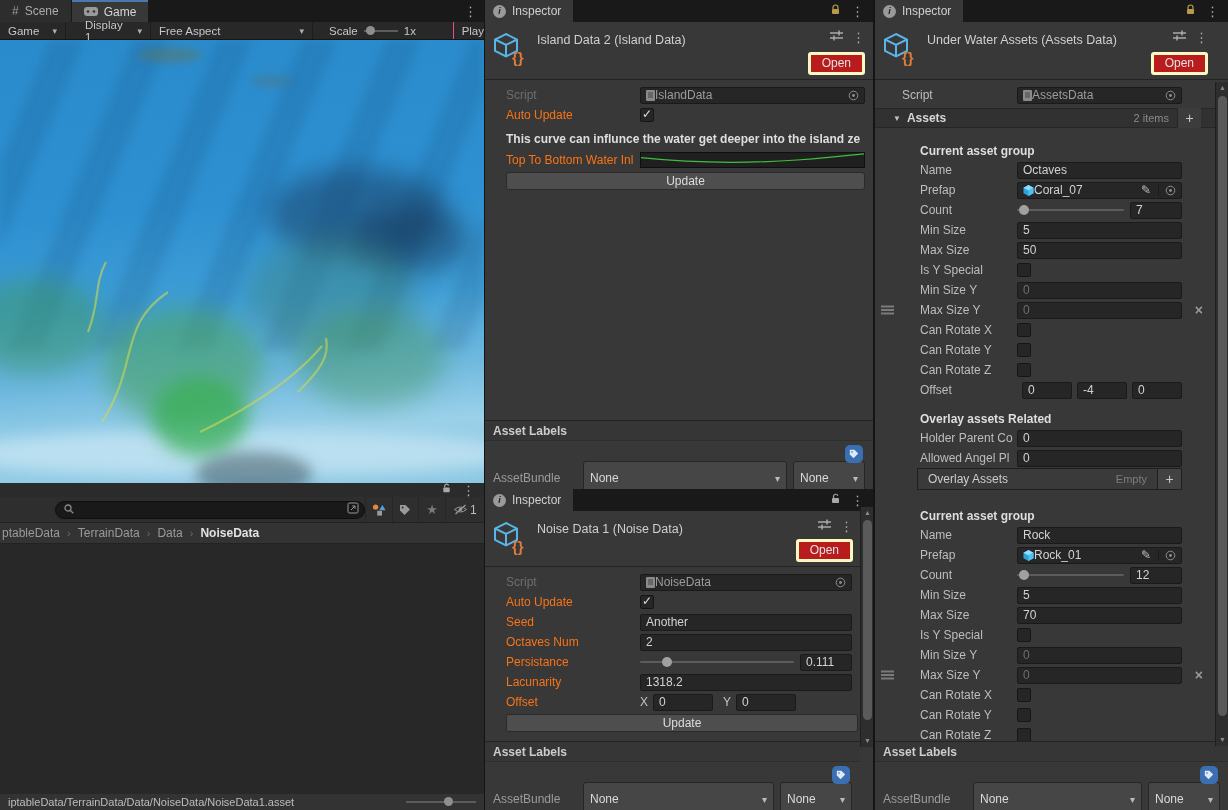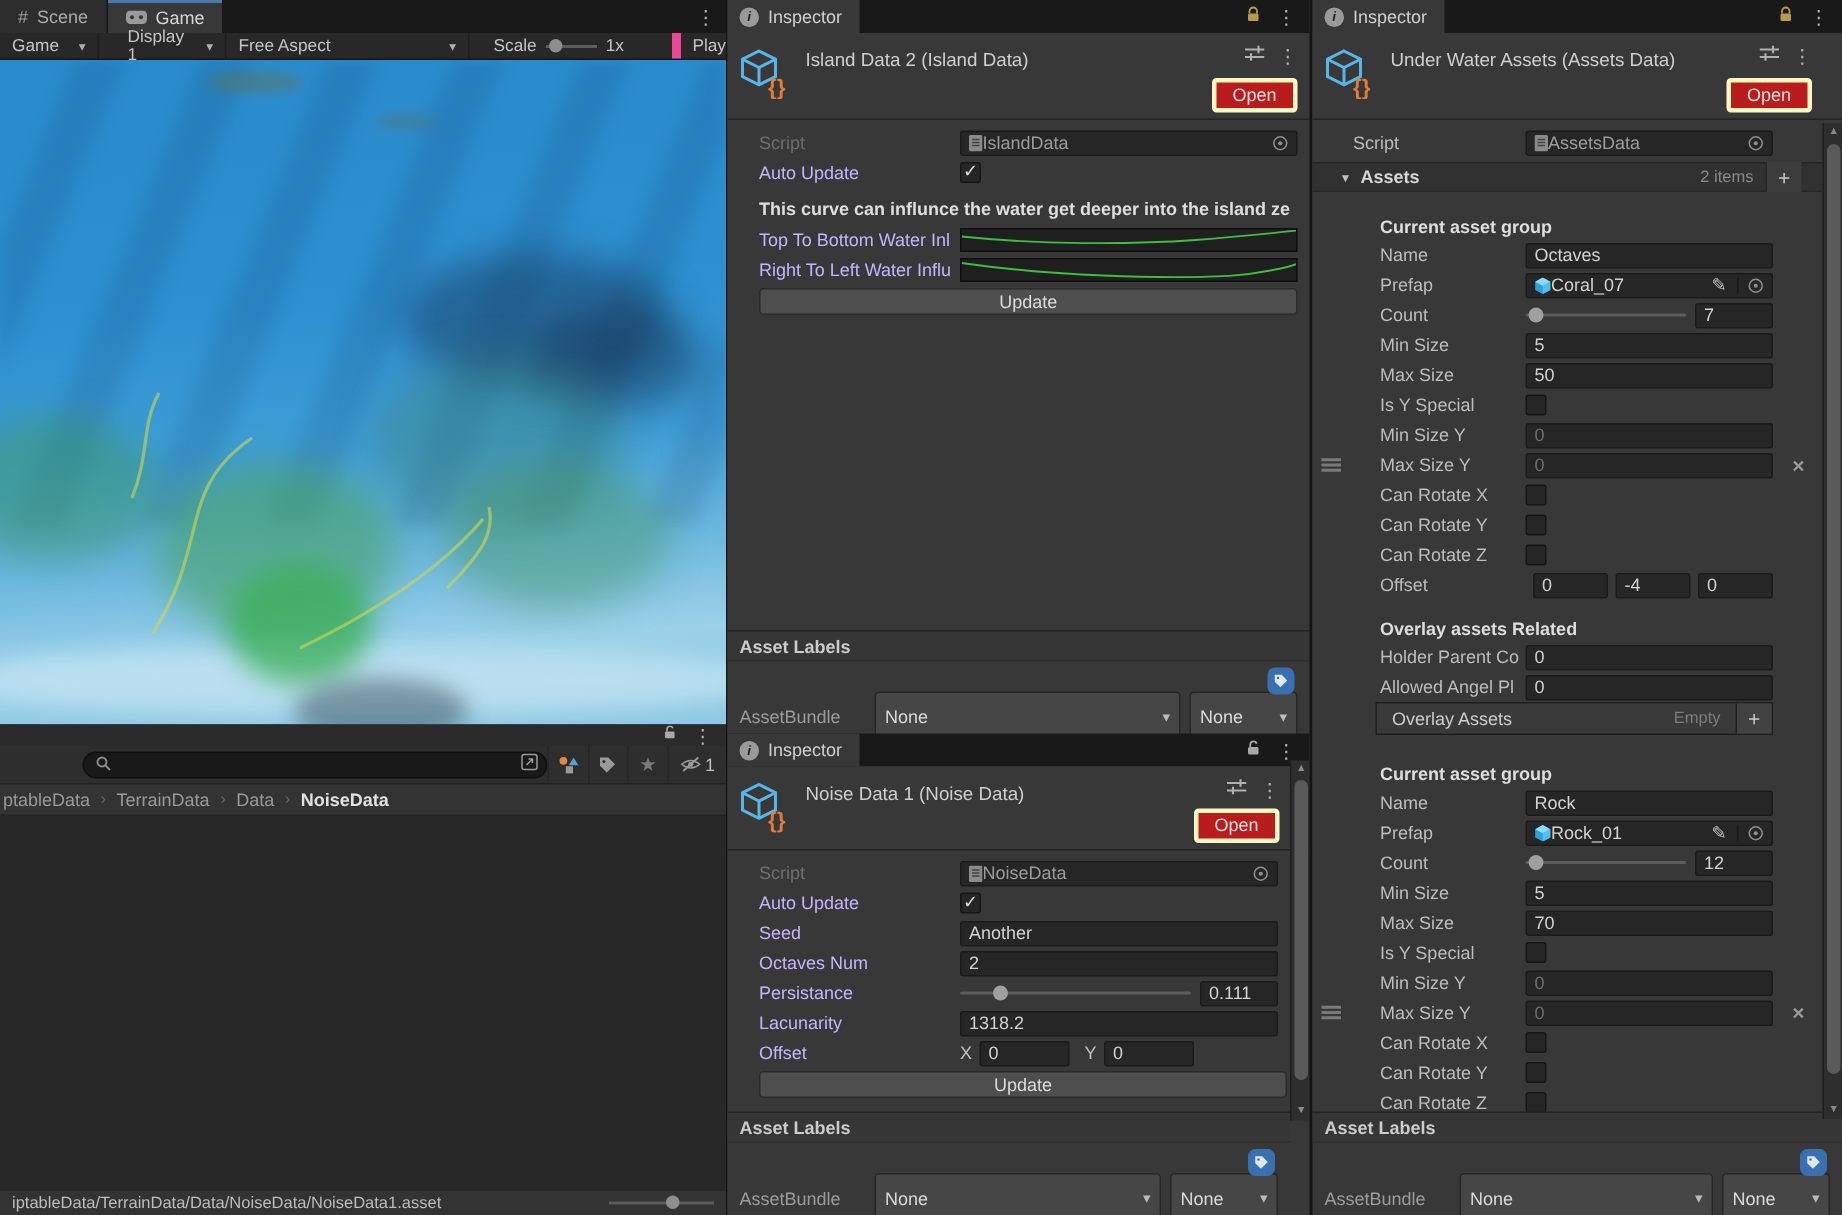--- a/index.html
+++ b/index.html
@@ -21,21 +21,21 @@
   .iinfo { width:13px; height:13px; border-radius:50%; background:#9a9a9a; color:#232323; font-size:9px; font-weight:bold; display:flex; align-items:center; justify-content:center; font-style:italic; }
   .ibar-right { margin-left:auto; display:flex; align-items:center; gap:10px; padding-right:9px; }
   .kebab { color:#b4b4b4; font-size:13px; line-height:1; letter-spacing:0; }
   .ihead { height:58px; background:#383838; position:relative; border-bottom:1px solid #232323; flex:none; }
   .so-icon { position:absolute; left:8px; top:10px; }
   .ititle { position:absolute; left:52px; top:11px; color:#cfcfcf; font-size:12.5px; white-space:nowrap; overflow:hidden; max-width:250px; }
   .ihead-icons { position:absolute; right:8px; top:8px; display:flex; gap:9px; align-items:center; }
   .open-btn { position:absolute; right:8px; top:30px; background:#b91c1c; border:3px solid #fef9c3; border-radius:3px; color:#e2e2e2; padding:1px 11px 2px; font-size:12px; }
   .ibody { background:#383838; padding-top:5px; display:flex; flex-direction:column; flex:1; min-height:0; }
   .irow { height:20px; display:flex; align-items:center; padding:0 8px 0 21px; flex:none; }
-  .irow .lbl { width:134px; flex:none; color:#c4b5fd; white-space:nowrap; overflow:hidden; }
+  .irow .lbl { width:134px; flex:none; color:#f97316; white-space:nowrap; overflow:hidden; }
   .fld { flex:1; min-width:0; height:17px; background:#262626; border:1px solid #1a1a1a; border-radius:2px; display:flex; align-items:center; gap:0; padding:0 5px; color:#d2d2d2; white-space:nowrap; overflow:hidden; }
   .fld.dis { color:#6e6e6e; }
   .lbl.dis { color:#6e6e6e; }
   .chk { width:14px; height:14px; background:#262626; border:1px solid #161616; border-radius:2px; position:relative; flex:none; }
   .chk.on::after { content:"✓"; position:absolute; left:1px; top:-2px; color:#dcdcdc; font-size:12px; }
   .picker { margin-left:auto; flex:none; display:flex; }
   .scripttxt { color:#9c9c9c; }
   .btn { height:18px; background:#4e4e4e; border:1px solid #2b2b2b; border-radius:3px; color:#dcdcdc; display:flex; align-items:center; justify-content:center; margin:2px 8px 2px 21px; flex:none; }
   .sect { height:21px; background:#363636; border-top:1px solid #232323; border-bottom:1px solid #2e2e2e; display:flex; align-items:center; padding-left:8px; font-weight:bold; color:#cccccc; flex:none; }
   .labels-area { height:26px; position:relative; flex:none; }
@@ -134,21 +134,21 @@
         <span class="arr" style="margin-left:auto">▾</span>
     </div>
     <div class="tdrop" style="border-right:none;margin-left:8px">
       <span>Scale</span>
       <span style="display:inline-flex;align-items:center;width:34px;position:relative">
           <span style="width:100%;height:2px;background:#5c5c5c"></span>
           <span style="position:absolute;left:2px;top:-4px;width:9px;height:9px;border-radius:50%;background:#8e8e8e"></span>
         </span>
       <span>1x</span>
     </div>
-    <div class="tdrop" style="margin-left:auto;border-right:none;border-left:6px solid #ec4899;padding-right:0">
+    <div class="tdrop" style="margin-left:auto;border-right:none;border-left:1px solid #ec4899;padding-right:0">
       <span>Play</span>
     </div>
   </div>
 
   <div class="gameview">
     <div class="rays"></div>
     <div class="blob" style="left:138px;top:8px;width:64px;height:14px;background:rgba(95,115,90,.5);filter:blur(4px)"></div>
     <div class="blob" style="left:250px;top:36px;width:42px;height:10px;background:rgba(90,110,100,.4);filter:blur(4px)"></div>
     <div class="blob" style="left:268px;top:128px;width:180px;height:92px;background:rgba(25,60,95,.5)"></div>
     <div class="blob" style="left:350px;top:165px;width:120px;height:70px;background:rgba(20,50,85,.45)"></div>
@@ -297,28 +297,20 @@
       </div>
       <div class="boldhelp">This curve can influnce the water get deeper into the island ze</div>
       <div class="irow">
         <span class="lbl">Top To Bottom Water Inl</span>
         <div class="curvebox">
           <svg width="100%" height="100%" viewBox="0 0 300 18" preserveAspectRatio="none">
               <path d="M0,6 C70,13 150,13 210,9 C250,6 290,2 300,1" fill="none" stroke="#3fbf3f" stroke-width="1.6"></path>
             </svg>
         </div>
       </div>
-      <div class="irow">
-        <span class="lbl">Right To Left Water Influ</span>
-        <div class="curvebox">
-          <svg width="100%" height="100%" viewBox="0 0 300 18" preserveAspectRatio="none">
-              <path d="M0,3 C80,14 180,17 240,14 C270,12 295,6 300,4" fill="none" stroke="#3fbf3f" stroke-width="1.6"></path>
-            </svg>
-        </div>
-      </div>
       <div class="btn">Update</div>
       <div class="spacer"></div>
       <div class="sect">Asset Labels</div>
       <div class="labels-area">
         <span class="tagbtn">
             <svg width="10" height="10" viewBox="0 0 12 12">
               <path d="M6.5 1 L11 5.5 L5.5 11 L1 6.5 V1 Z" fill="#dfe9f5"></path>
               <circle cx="3.6" cy="3.6" r="1" fill="#3a6fb2"></circle>
             </svg>
           </span>

